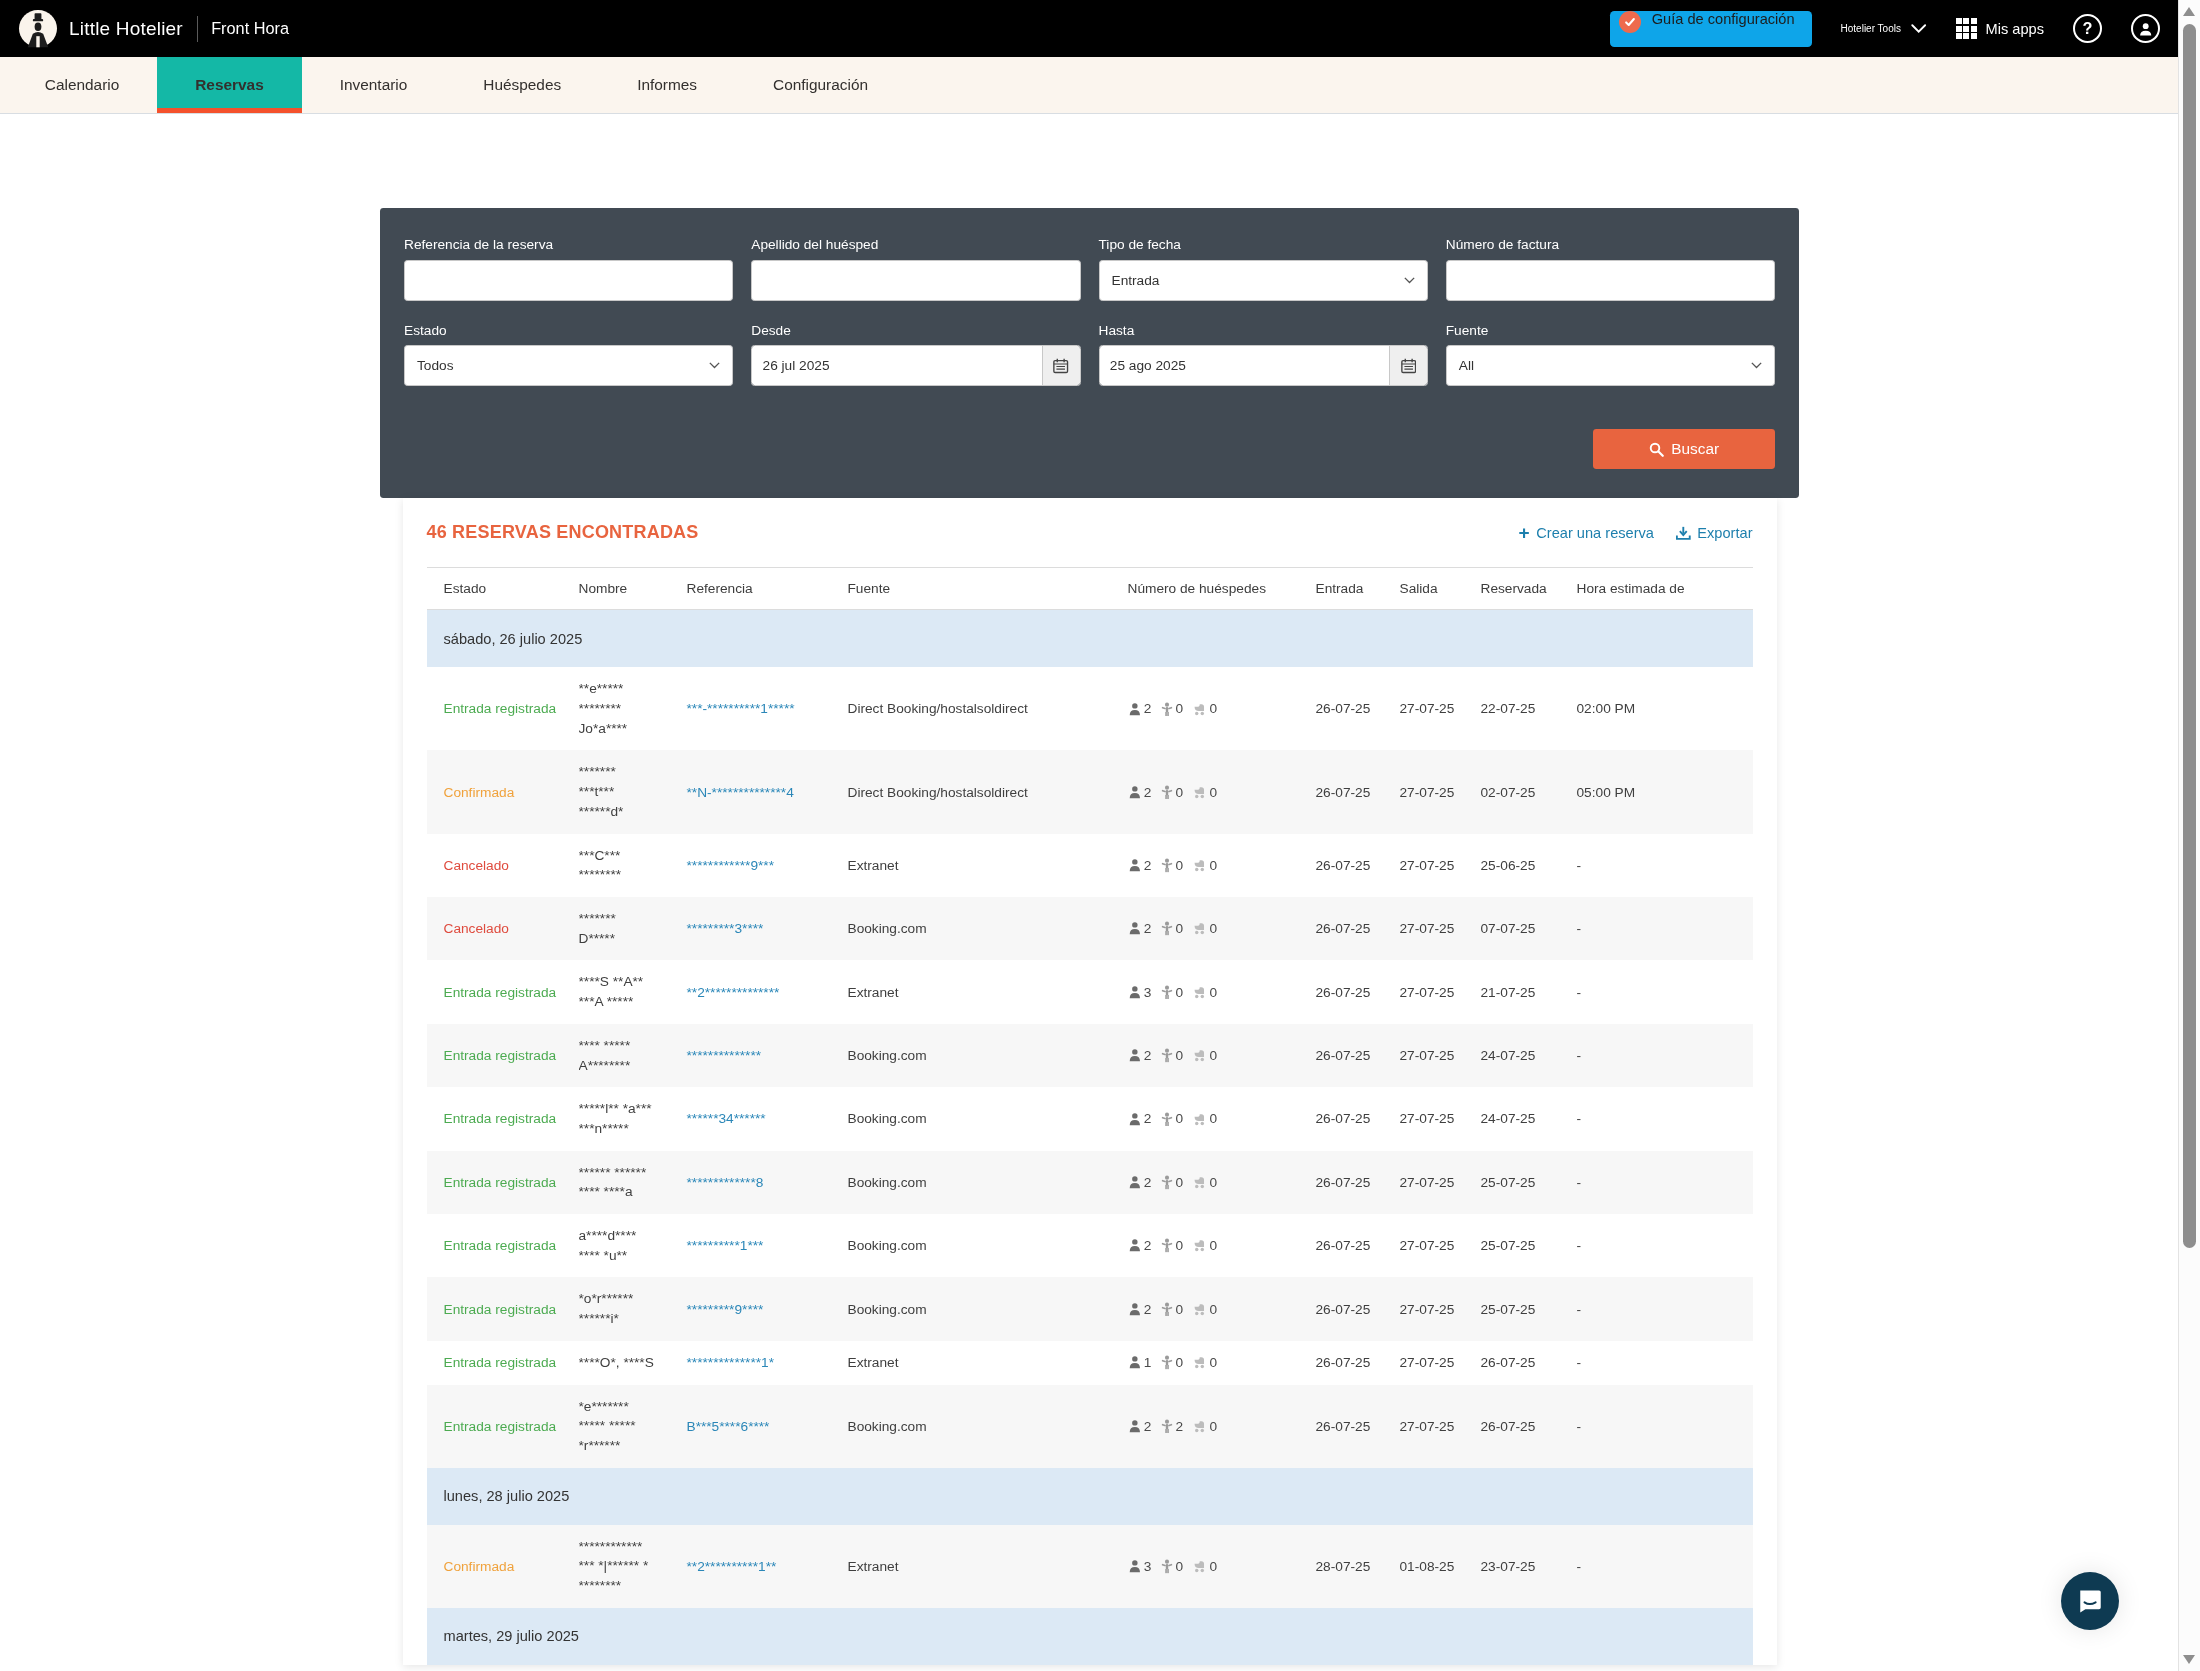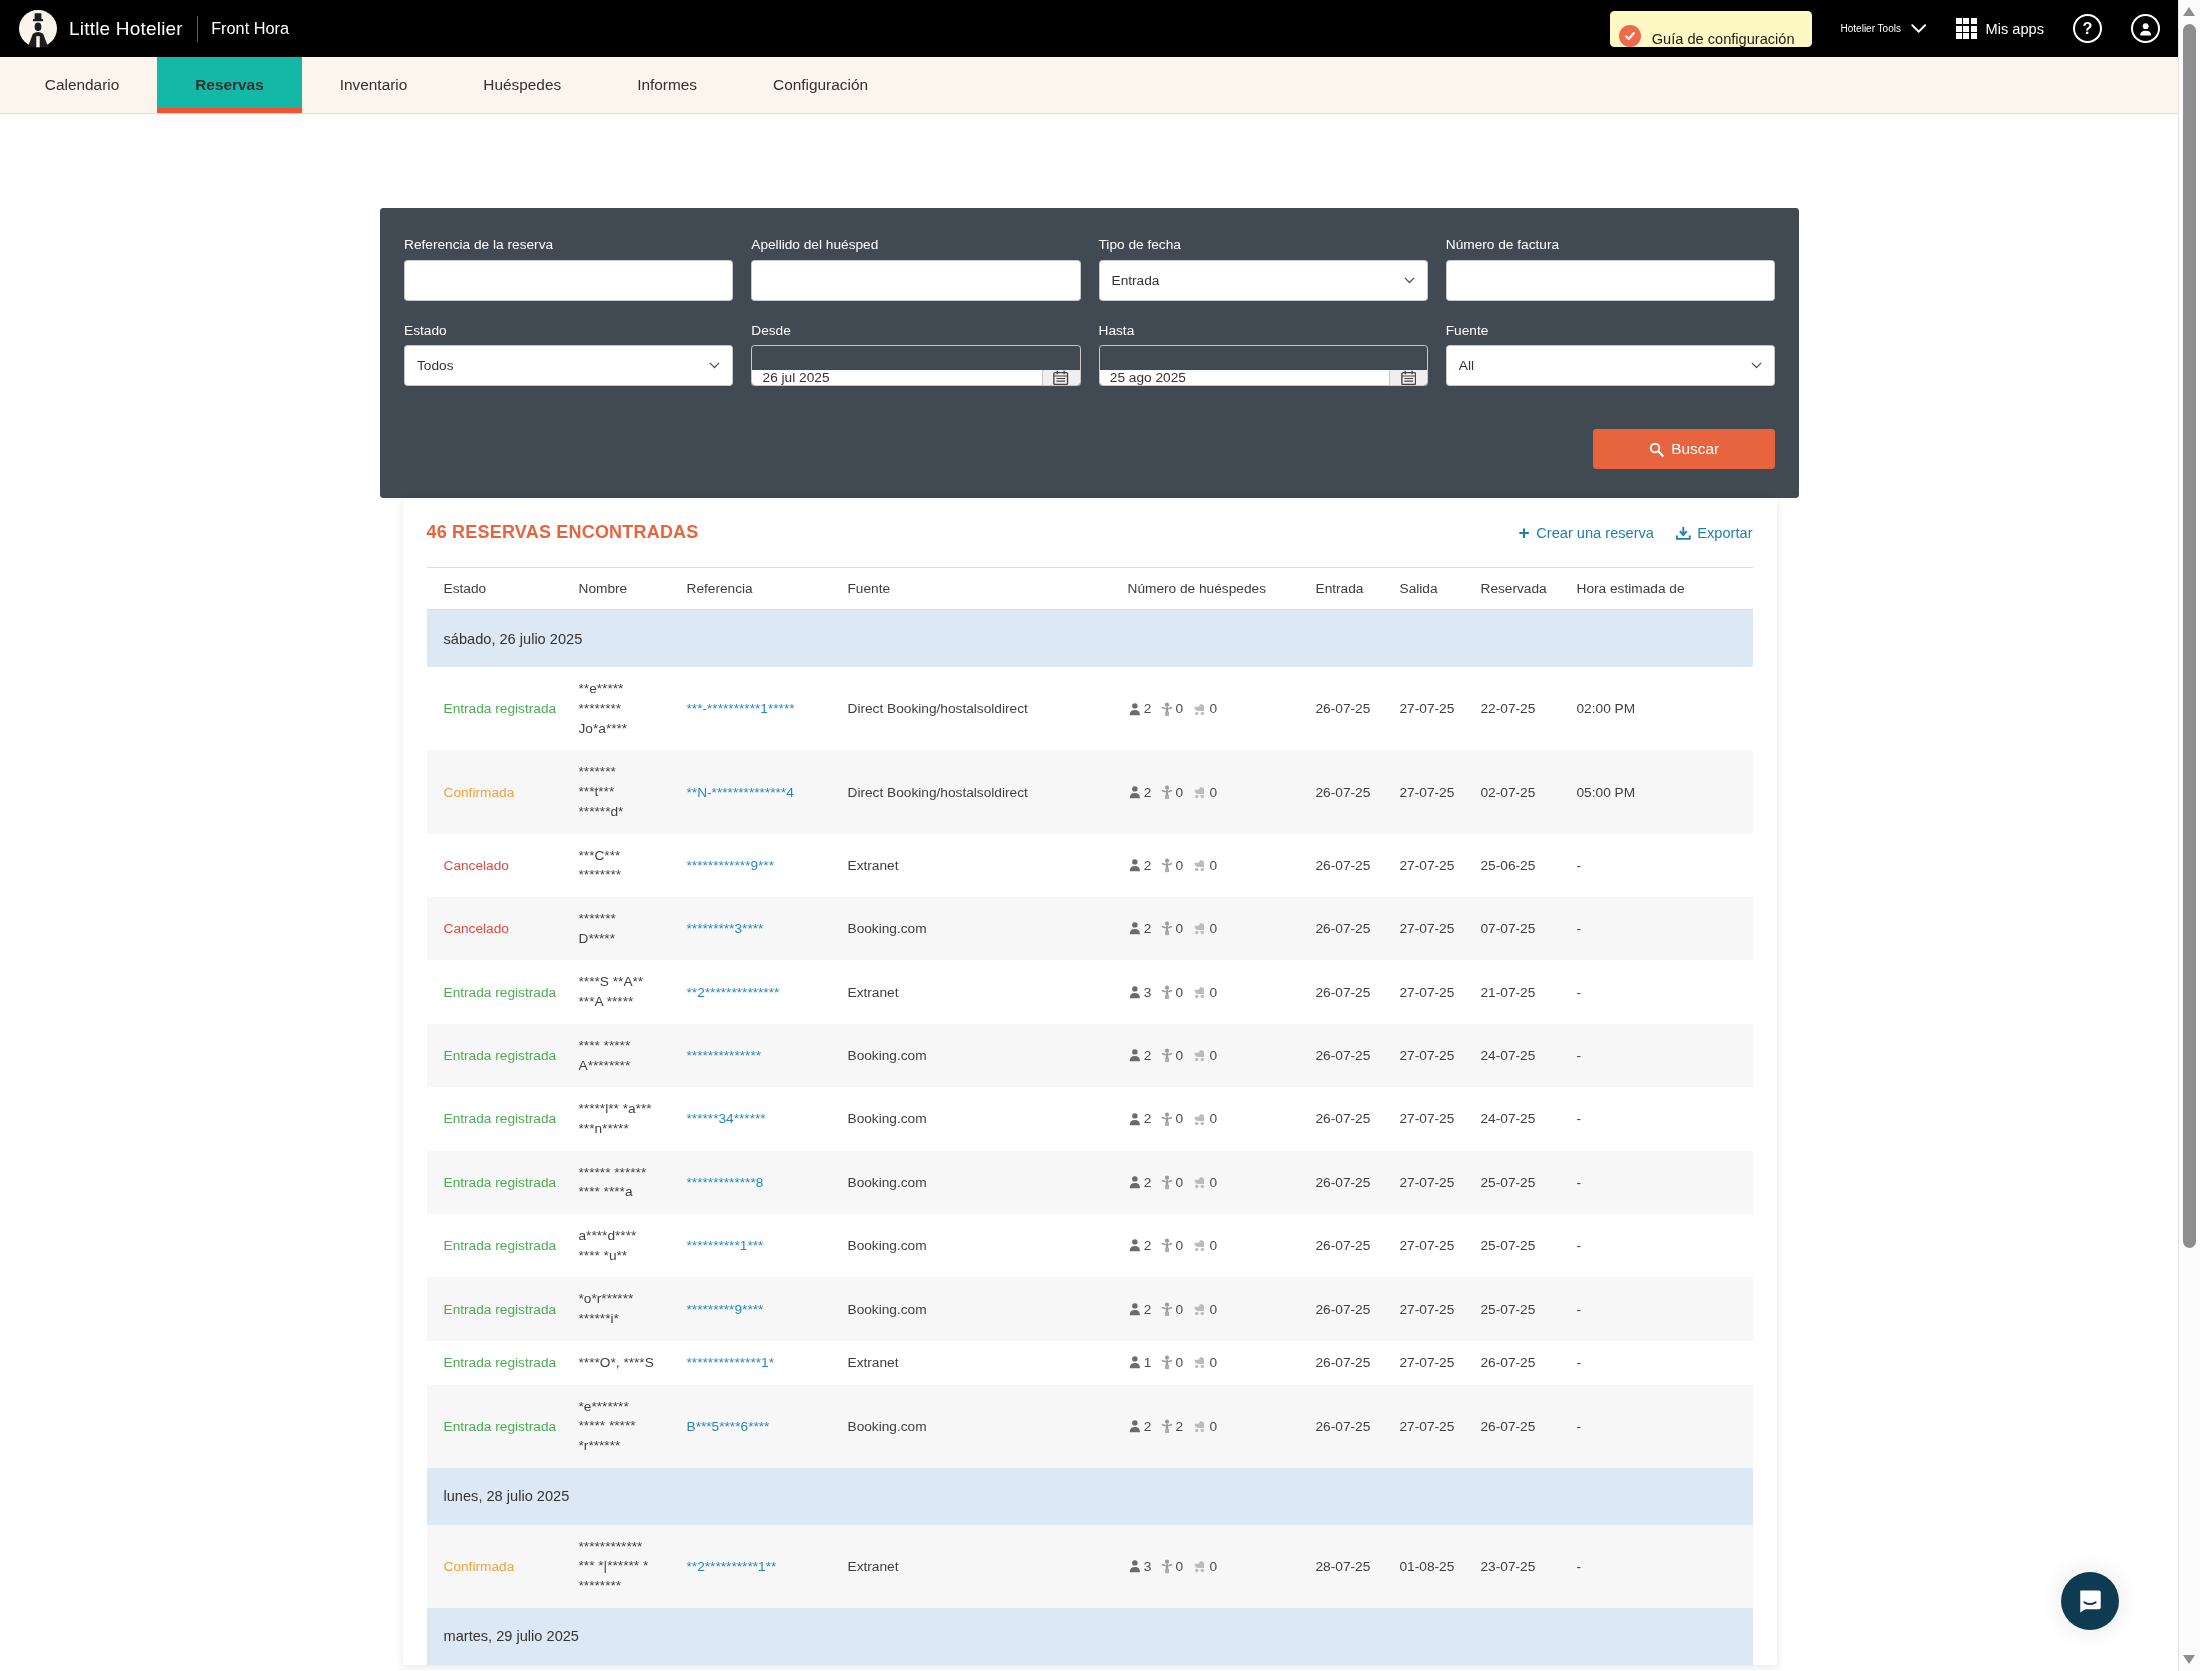--- a/index.html
+++ b/index.html
@@ -10,22 +10,22 @@
 
   
   .topbar { height:57px; background:#000; display:flex; align-items:center; padding:0 19px; }
   .logo { width:38px; height:41px; position:relative; flex:0 0 auto; }
   .logo .oval { position:absolute; inset:1.7px 0; background:#faf4ec; border-radius:50%/50%; overflow:hidden; }
   .logo svg { position:absolute; inset:0; }
   .brand { color:#fff; font-size:19px; margin-left:12px; letter-spacing:0.2px; }
   .brand-divider { width:0.9px; height:26px; background:#5a5a5a; margin:0 13.7px; }
   .product { color:#fff; font-size:16.3px; }
   .topbar-right { margin-left:auto; display:flex; align-items:center; gap:29px; }
-  .setup-btn { background:#fef9c3; border:none; border-radius:4.3px; height:36px; padding:0 17px 0 8.6px;
-    display:flex; align-items:flex-end; gap:11px; font-size:14.6px; color:#1d1d1d; cursor:pointer;
+  .setup-btn { background:#0ea5e9; border:none; border-radius:4.3px; height:36px; padding:0 17px 0 8.6px;
+    display:flex; align-items:flex-start; gap:11px; font-size:14.6px; color:#1d1d1d; cursor:pointer;
     font-family:inherit; }
   .check-circle { width:22px; height:22px; border-radius:50%; background:#ee6a4d; display:flex;
     align-items:center; justify-content:center; }
   .tools { color:#fff; font-size:10px; display:flex; align-items:center; gap:10.3px; cursor:pointer; }
   .apps { color:#fff; font-size:14.6px; display:flex; align-items:center; gap:8.6px; cursor:pointer; }
   .grid-icon { display:grid; grid-template-columns:repeat(3,6px); grid-auto-rows:6px; gap:1.7px; }
   .grid-icon i { background:#fff; }
   .round-icon { width:29px; height:29px; border-radius:50%; border:2.1px solid #fff; color:#fff;
     display:flex; align-items:center; justify-content:center; font-size:16.3px; font-weight:bold; cursor:pointer; }
 
@@ -40,21 +40,21 @@
   
   .filter-panel { width:1419px; margin:94px auto 0; background:#414a53; border-radius:3.4px;
     padding:29px 24px 29px; }
   .filter-grid { display:grid; grid-template-columns:repeat(4,1fr); column-gap:18px; row-gap:22px; }
   .f-label { color:#fff; font-size:13.7px; margin-bottom:7.7px; }
   .f-input { width:100%; height:41px; background:#fff; border:0.9px solid #c8c8c8; border-radius:3.4px;
     font-size:13.7px; padding:0 10.3px; font-family:inherit; color:#333; }
   .f-select { width:100%; height:41px; background:#fff; border:0.9px solid #c8c8c8; border-radius:3.4px;
     display:flex; align-items:center; justify-content:space-between; padding:0 12px; font-size:13.7px;
     color:#333; cursor:pointer; }
-  .date-wrap { display:flex; height:41px; border-radius:3.4px; overflow:hidden; border:0.9px solid #c8c8c8;align-items:flex-end; }
+  .date-wrap { display:flex; height:41px; border-radius:3.4px; overflow:hidden; border:0.9px solid #c8c8c8; }
   .date-wrap input { flex:1; border:none; font-size:13.7px; padding:0 10.3px; font-family:inherit; color:#333; min-width:0; }
   .date-addon { width:38px; background:#efefef; border-left:0.9px solid #c8c8c8; display:flex;
     align-items:center; justify-content:center; cursor:pointer; }
   .search-row { display:flex; justify-content:flex-end; margin-top:43px; }
   .search-btn { width:182px; height:40px; background:#e8643f; color:#fff; border:none; border-radius:3.4px;
     font-size:15.4px; display:flex; align-items:center; justify-content:center; gap:7.7px; cursor:pointer;
     font-family:inherit; }
 
   
   .results-card { width:1374px; margin:0 auto; background:#fff; box-shadow:0 1.7px 8.6px rgba(0,0,0,.10);

